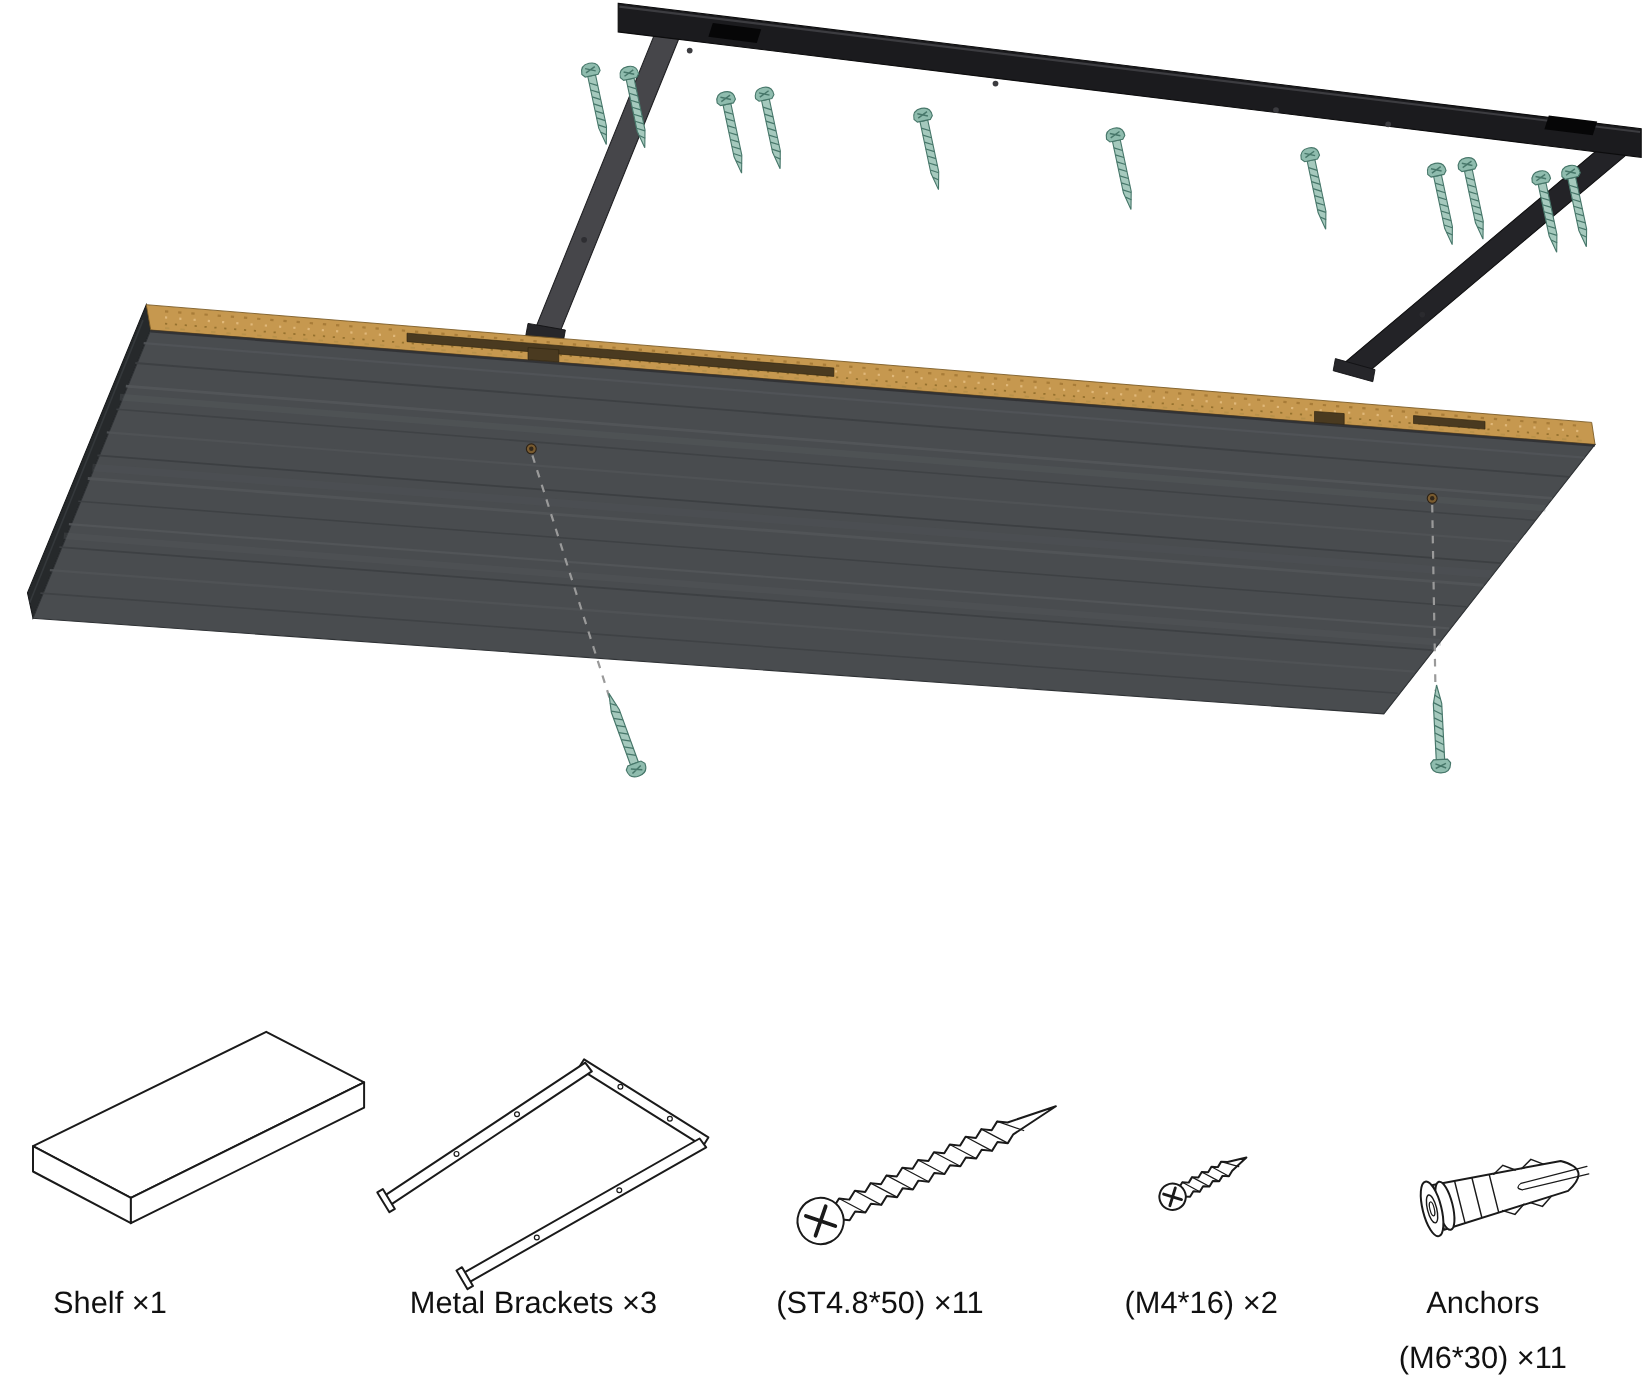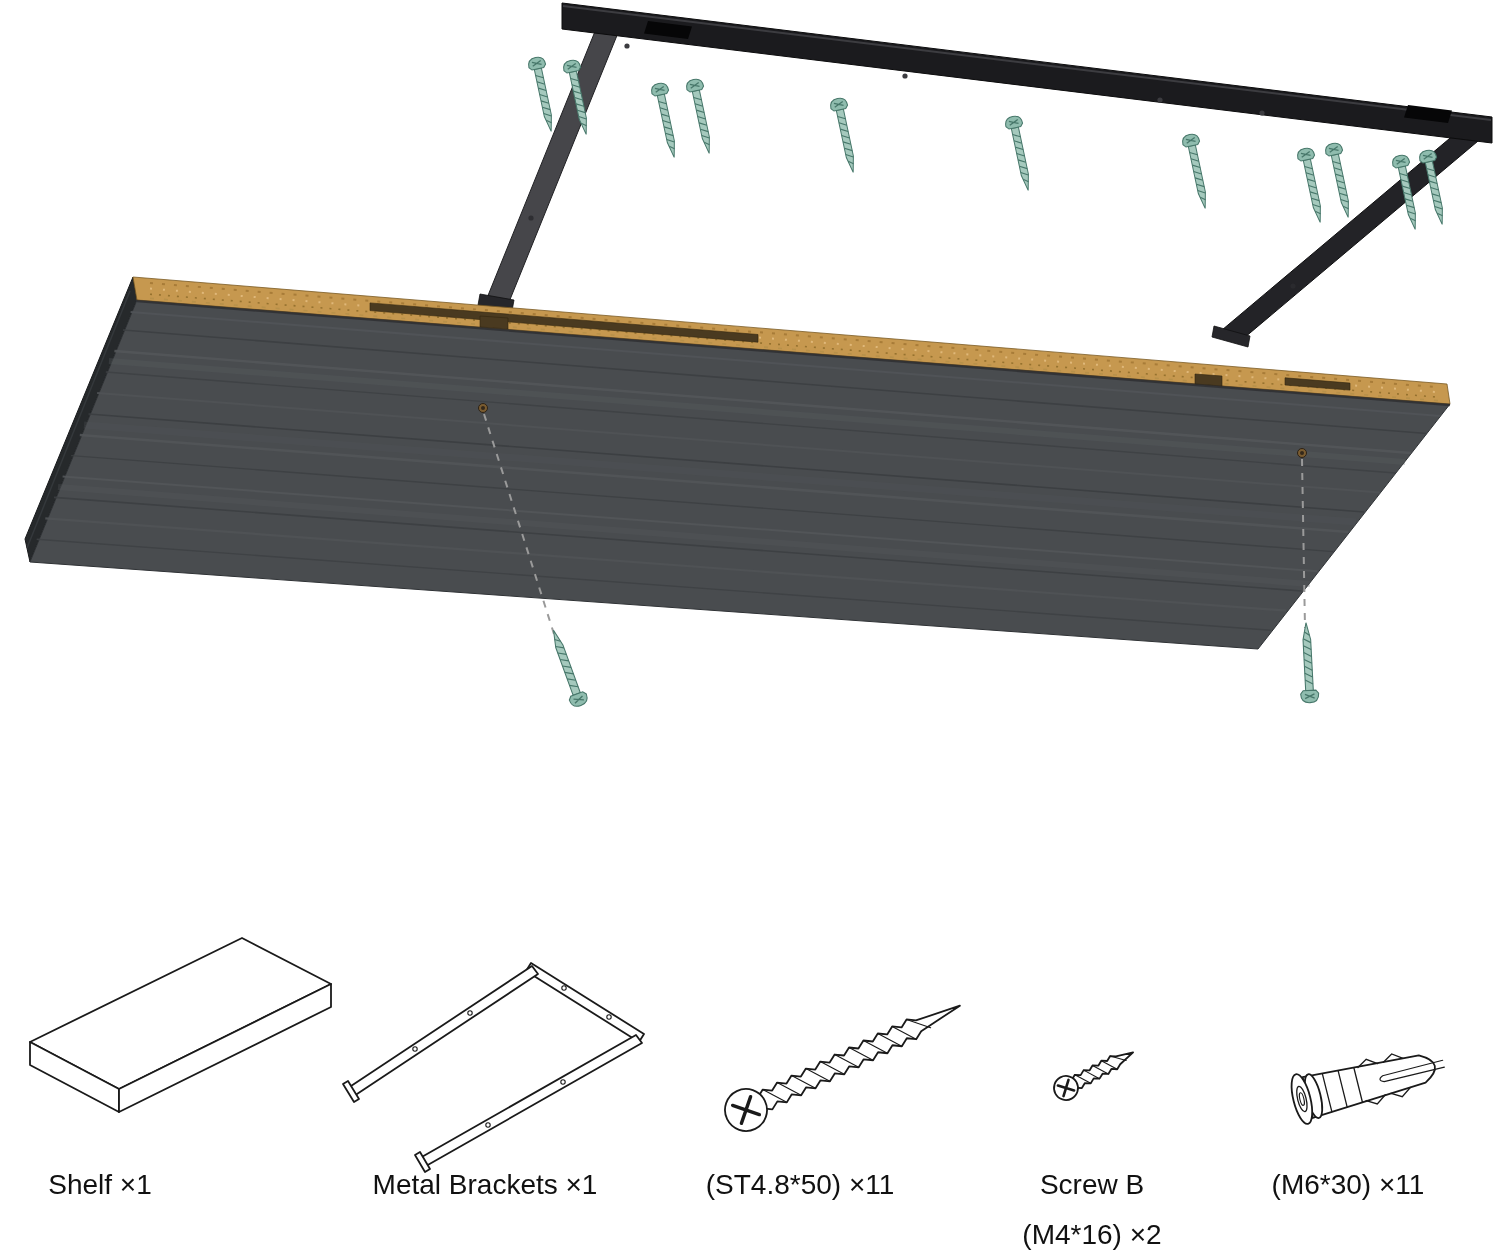--- a/index.html
+++ b/index.html
@@ -193,28 +193,28 @@
 
     </g>
   </svg>
 
   <div>
     <div class="part-label" style="left:0px;width:200px">
       <div class="part-name">Shelf ×1</div>
       <div class="part-sub"></div>
     </div>
     <div class="part-label" style="left:335px;width:300px">
-      <div class="part-name">Metal Brackets ×1</div>
+      <div class="part-name">Metal Brackets ×3</div>
       <div class="part-sub"></div>
     </div>
     <div class="part-label" style="left:650px;width:300px">
       <div class="part-sub">(ST4.8*50) ×11</div>
     </div>
     <div class="part-label" style="left:942px;width:300px">
-      <div class="part-name">Screw B</div>
       <div class="part-sub">(M4*16) ×2</div>
     </div>
     <div class="part-label" style="left:1198px;width:300px">
+      <div class="part-name">Anchors</div>
       <div class="part-sub">(M6*30) ×11</div>
     </div>
   </div>
 
 </div>
 
 </body></html>

